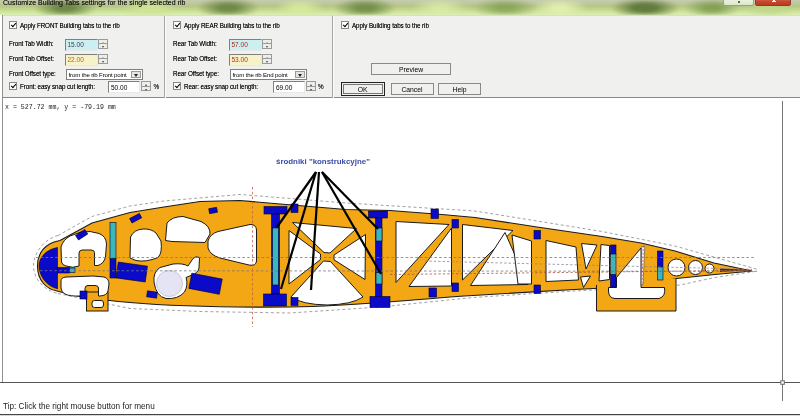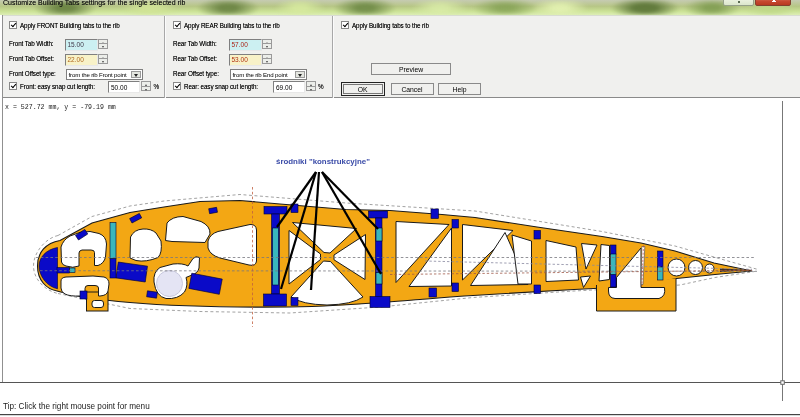--- a/index.html
+++ b/index.html
@@ -127,21 +127,21 @@
 
  <div class="cb" style="left:339px;top:5px"></div>
  <div class="lbl" style="left:350px;top:6px">Apply Building tabs to the rib</div>
  <div class="btn" style="left:369px;top:47px;width:80px;height:11.5px;padding-top:1.5px">Preview</div>
  <div class="btn" style="left:338.5px;top:65.5px;width:44.5px;height:14px;padding-top:3px;box-shadow:inset 0 0 0 1px #f0f0ee, inset 0 0 0 2px #777;border-color:#222">OK</div>
  <div class="btn" style="left:388.5px;top:66.5px;width:43px;height:12px;padding-top:2px">Cancel</div>
  <div class="btn" style="left:436px;top:66.5px;width:43px;height:12px;padding-top:2px">Help</div>
 </div>
 
 <div id="coord">x = 527.72 mm, y = -79.19 mm</div>
-<div id="tipbar">Tip: Click the right mouse point for menu</div>
+<div id="tipbar">Tip: Click the right mouse button for menu</div>
 
 <svg class="abs" style="left:0;top:0" width="800" height="417" viewBox="0 0 800 417">
 
 <line x1="2.5" y1="15" x2="2.5" y2="382" stroke="#909090" stroke-width="1"></line>
 <line x1="0" y1="382.5" x2="800" y2="382.5" stroke="#555" stroke-width="1"></line>
 <line x1="782.5" y1="101" x2="782.5" y2="401" stroke="#777" stroke-width="1"></line>
 <rect x="780.8" y="380.8" width="3.5" height="3.5" fill="#fff" stroke="#666" stroke-width="1"></rect>
 <rect x="0" y="414" width="800" height="1.2" fill="#444"></rect>
 
 <g stroke="#8a8a8a" stroke-width="0.8" fill="none" stroke-dasharray="3 2.5">

